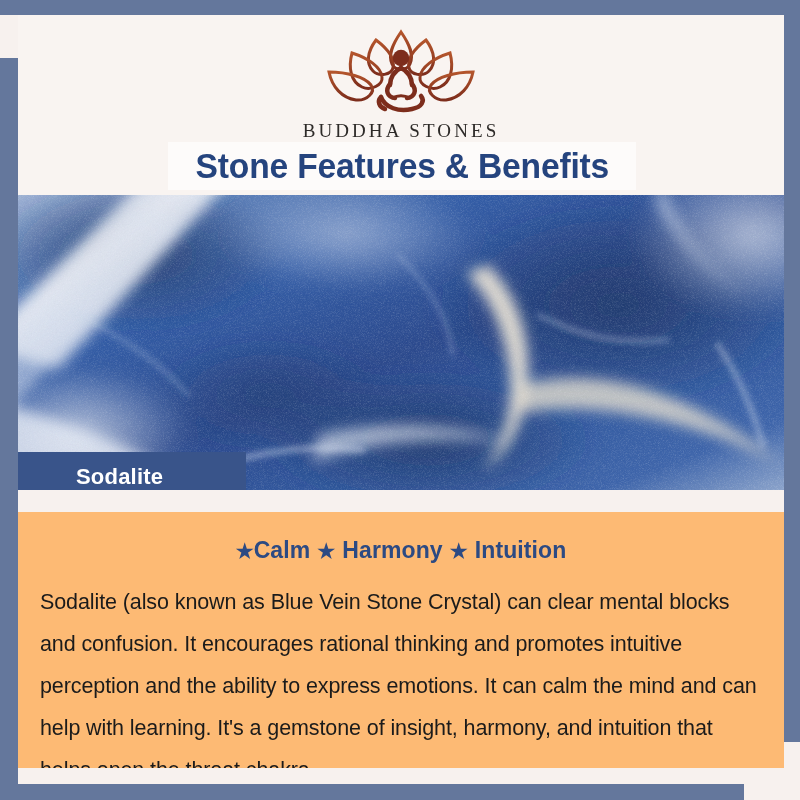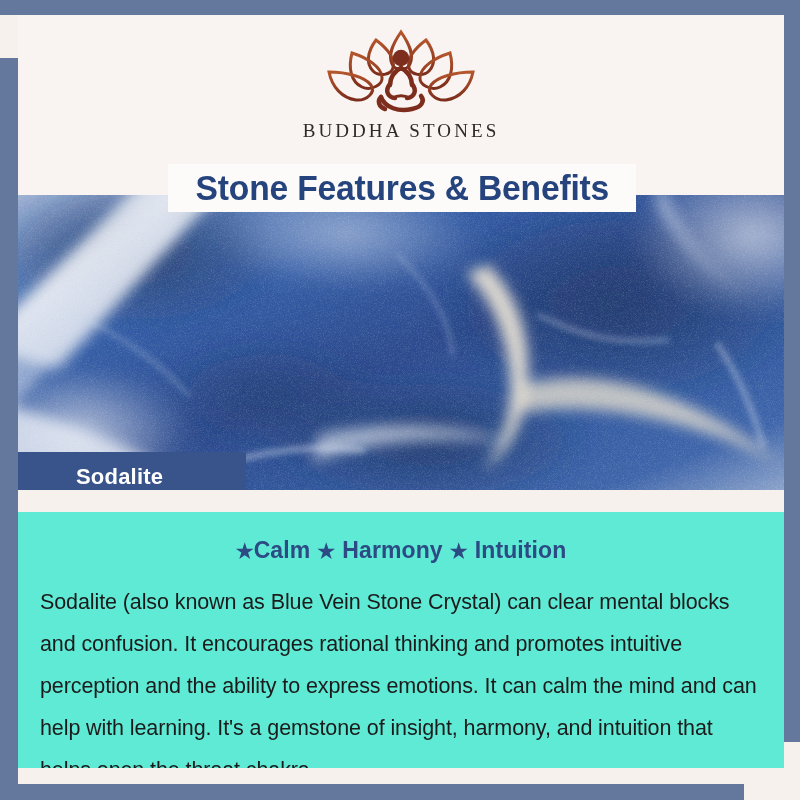--- a/index.html
+++ b/index.html
@@ -72,21 +72,21 @@
     font-size: 19px;
     letter-spacing: 3.1px;
     color: #2d2a28;
     font-weight: 400;
   }
 
   
   .title-box {
     position: absolute;
     left: 150px;
-    top: 149px;
+    top: 127px;
     width: 468px;
     height: 48px;
     background: #fdfbfa;
     z-index: 8;
     display: flex;
     align-items: center;
     justify-content: center;
   }
   .title-text {
     font-family: "Liberation Sans Narrow", "Liberation Sans", sans-serif;
@@ -143,21 +143,21 @@
     z-index: 7;
   }
 
   
   .content {
     position: absolute;
     left: 0;
     top: 497px;
     width: 766px;
     height: 256px;
-    background: #5eead4;
+    background: #fdba74;
     z-index: 7;
   }
 
   .keywords {
     margin-top: 25px;
     text-align: center;
     font-family: "Liberation Sans Narrow", "Liberation Sans", sans-serif;
     font-size: 23px;
     font-weight: bold;
     color: #2c4a83;

